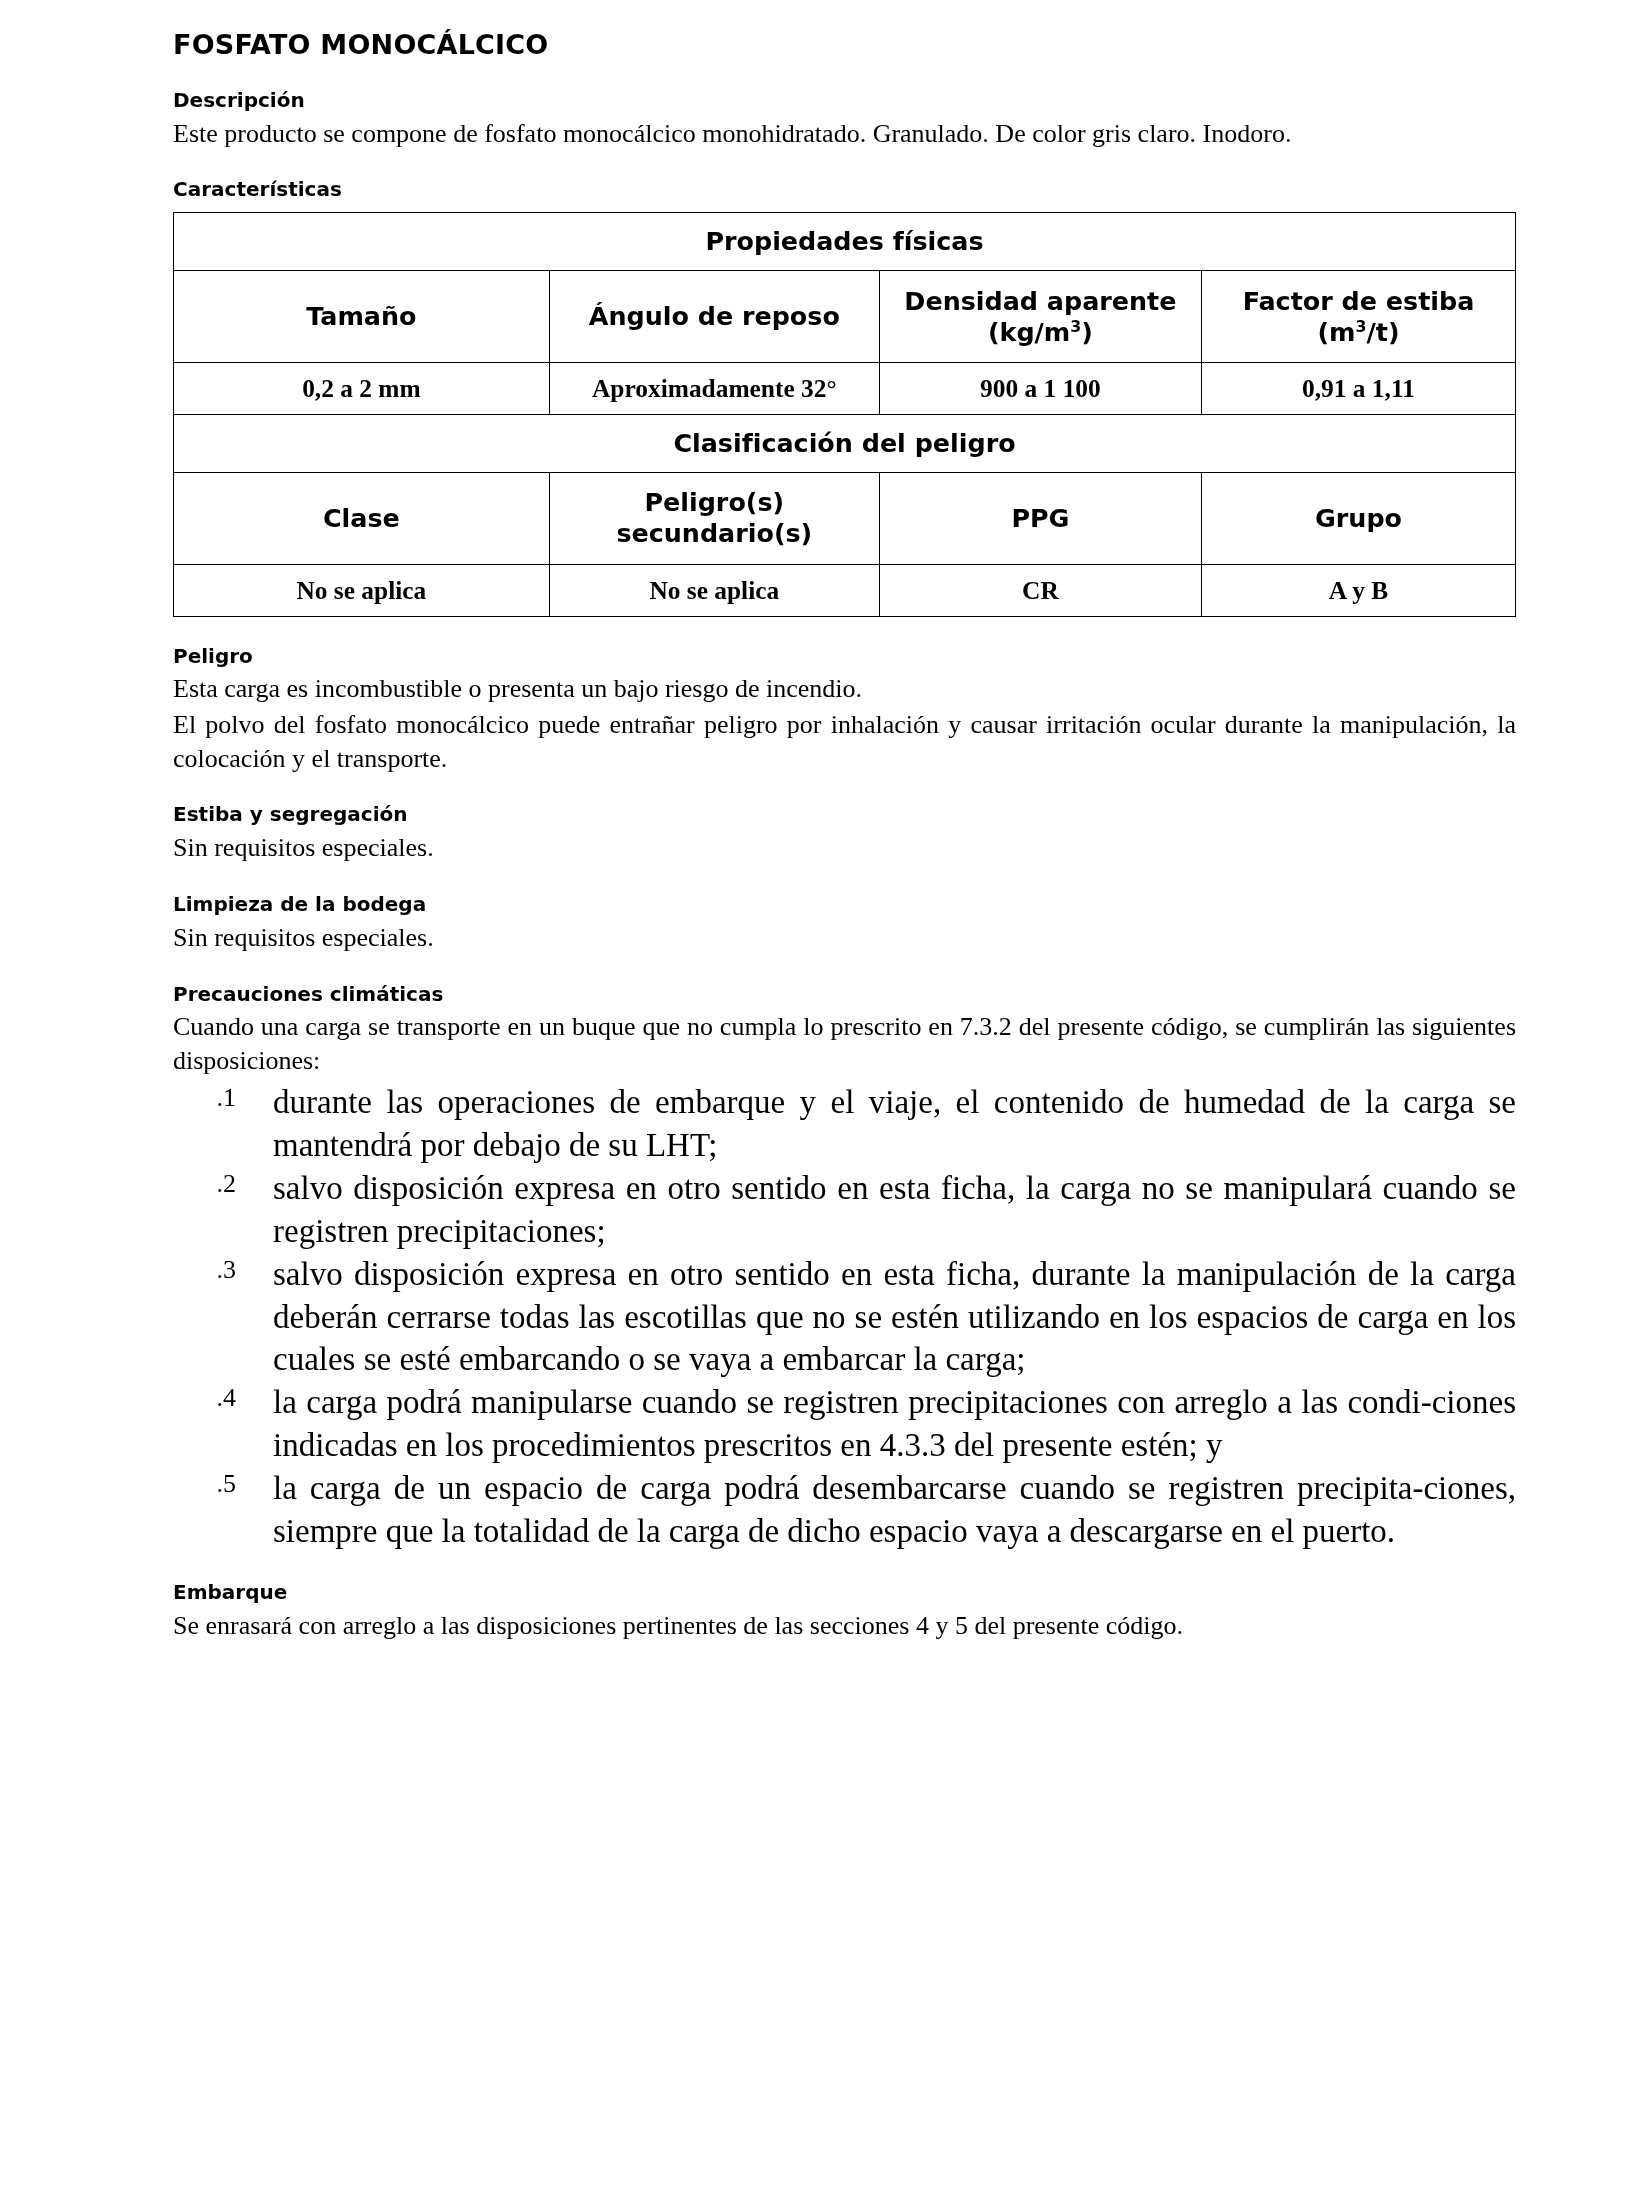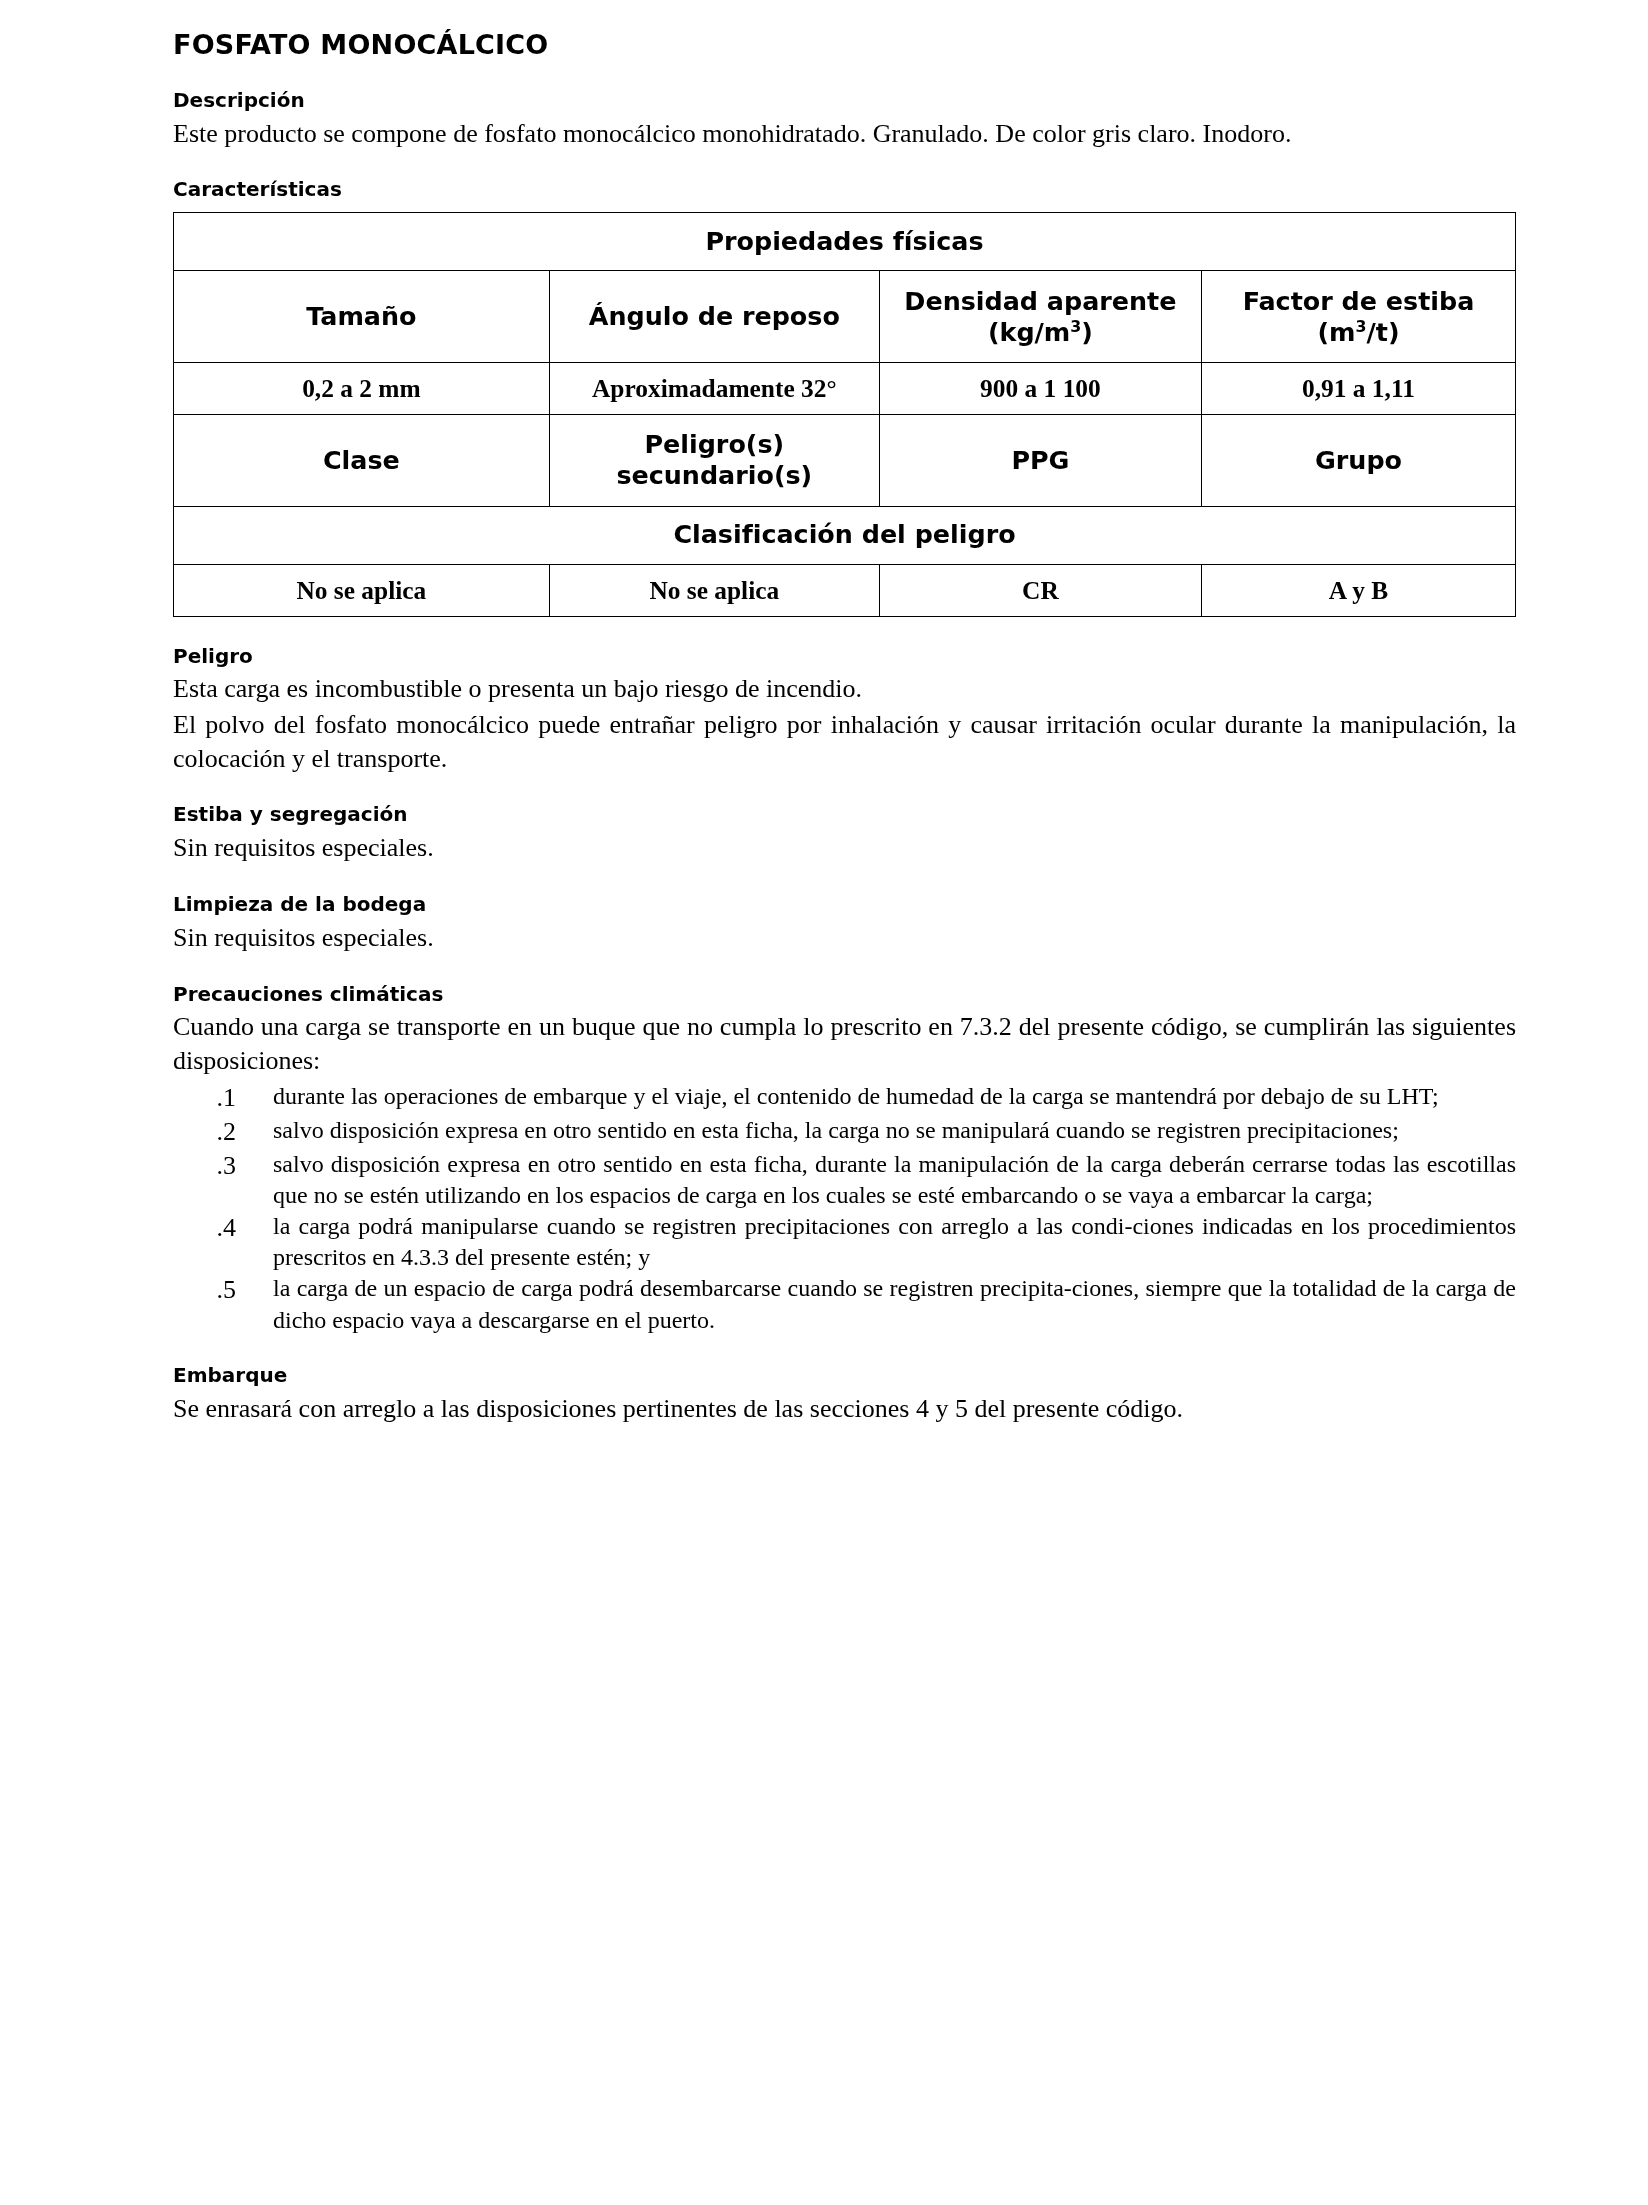--- a/index.html
+++ b/index.html
@@ -108,21 +108,21 @@
     flex: 0 0 100px;
     width: 100px;
     text-align: right;
     padding-right: 37px;
     box-sizing: border-box;
     font-size: 26px;
     line-height: 1.30;
   }
   .sublist .txt {
     flex: 1 1 auto;
-    font-size: 24px;
+    font-size: 33px;
     line-height: 1.30;
     text-align: justify;
     text-justify: inter-word;
     hyphens: manual;
   }
   .sublist .txt.last-left {
     text-align: justify;
   }
 </style>
 </head>
@@ -160,32 +160,32 @@
           <span>(m</span><sup>3</sup><span>/t)</span>
         </td>
       </tr>
       <tr>
         <td class="cell">0,2 a 2 mm</td>
         <td class="cell">Aproximadamente 32°</td>
         <td class="cell">900 a 1 100</td>
         <td class="cell">0,91 a 1,11</td>
       </tr>
       <tr>
+        <td class="bandhead" colspan="4">Clasificación del peligro</td>
+      </tr>
+      <tr>
         <td class="colhead">Clase</td>
         <td class="colhead">
           <span>Peligro(s)</span><br>
           <span>secundario(s)</span>
         </td>
         <td class="colhead">PPG</td>
         <td class="colhead">Grupo</td>
       </tr>
       <tr>
-        <td class="bandhead" colspan="4">Clasificación del peligro</td>
-      </tr>
-      <tr>
         <td class="cell">No se aplica</td>
         <td class="cell">No se aplica</td>
         <td class="cell">CR</td>
         <td class="cell">A y B</td>
       </tr>
     </tbody>
   </table>
 
   <h2 class="section-head">Peligro</h2>
   <p class="body-text nojust">Esta carga es incombustible o presenta un bajo riesgo de incendio.</p>

